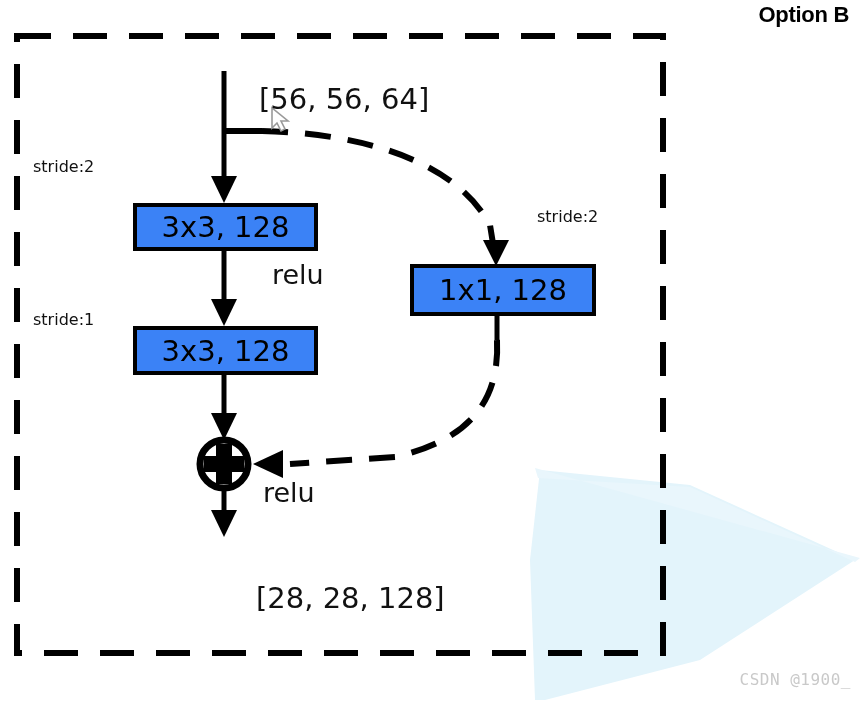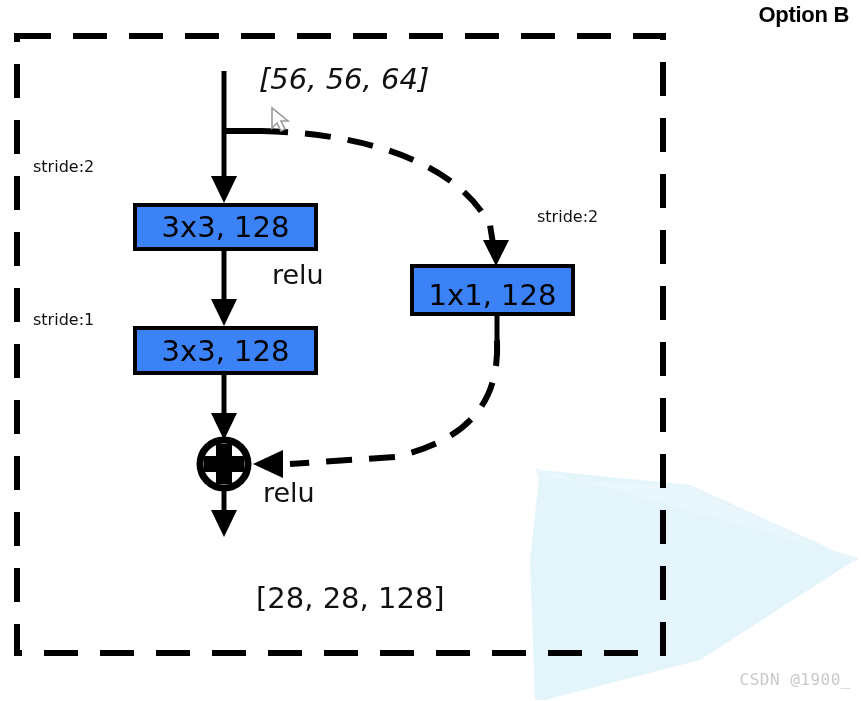--- a/index.html
+++ b/index.html
@@ -102,33 +102,33 @@
   <line x1="224" y1="489" x2="224" y2="520" stroke="#000000" stroke-width="5"></line>
   <polygon points="224,537 211,510 237,510" fill="#000000"></polygon>
 
   <g class="cursor" transform="translate(272,108)">
     <path d="M 0,0 L 0,20 L 5,15 L 9,23 L 13,21 L 9,13 L 16,13 Z" fill="#ffffff" stroke="#9a9a9a" stroke-width="1.6"></path>
   </g>
 </svg>
 
 <div class="title">Option B</div>
 
-<div class="lbl lbl-shape" style="left:259px; top:62px;font-style:italic;">[56, 56, 64]</div>
+<div class="lbl lbl-shape" style="left:259px; top:82px;">[56, 56, 64]</div>
 
 <div class="lbl lbl-stride" style="left:33px; top:157px;">stride:2</div>
 
 <div class="convbox" style="left:133px; top:203px; width:185px; height:48px;">
   <span class="lbl-box">3x3, 128</span>
 </div>
 
 <div class="lbl lbl-relu" style="left:272px; top:259px;">relu</div>
 
 <div class="lbl lbl-stride" style="left:537px; top:207px;">stride:2</div>
 
-<div class="convbox" style="left:410px; top:264px; width:165px; height:52px;align-items:flex-end;">
+<div class="convbox" style="left:410px; top:264px; width:186px; height:52px;">
   <span class="lbl-box">1x1, 128</span>
 </div>
 
 <div class="lbl lbl-stride" style="left:33px; top:281px;margin-top:29px;">stride:1</div>
 
 <div class="convbox" style="left:133px; top:326px; width:185px; height:49px;">
   <span class="lbl-box">3x3, 128</span>
 </div>
 
 <div class="lbl lbl-relu" style="left:263px; top:477px;">relu</div>

